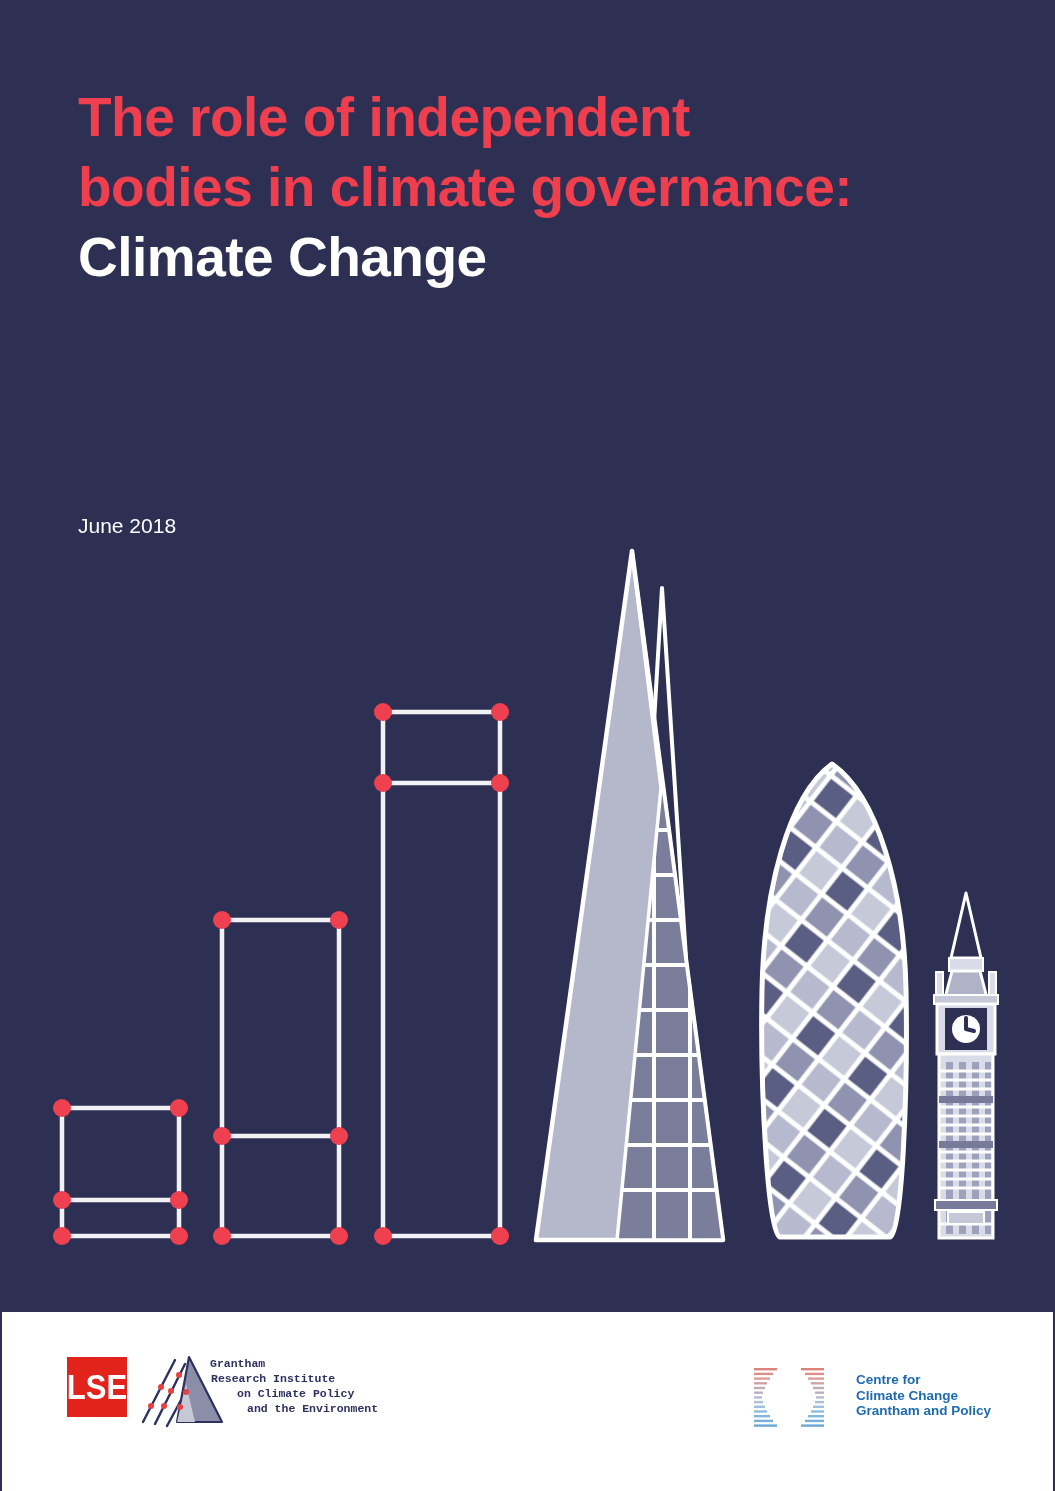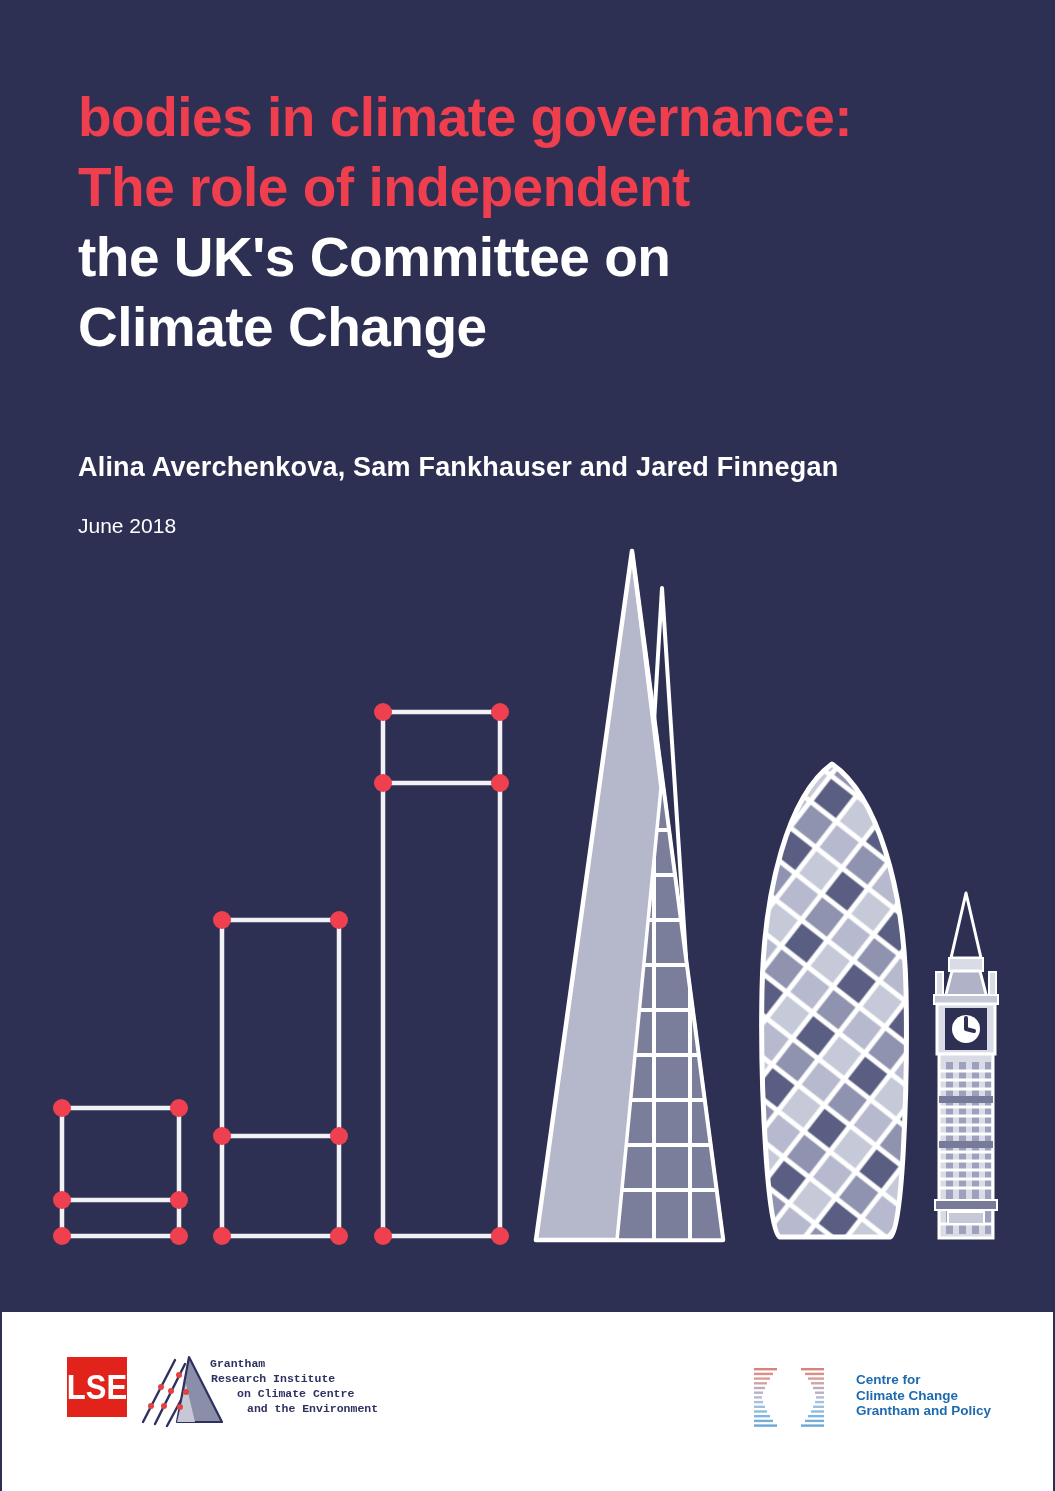--- a/index.html
+++ b/index.html
@@ -67,27 +67,25 @@
   .cccep-text span{display:block;}
 </style>
 </head>
 <body>
 
 <div class="page">
 
   <div class="cover">
 
     <h1 class="title">
+      <span class="red">The role of independent</span>
       <span class="red">bodies in climate governance:</span>
-      <span class="red">The role of independent</span>
-      <span class="white">the UK's Committee on</span>
       <span class="white">Climate Change</span>
     </h1>
 
-    <div class="authors">Alina Averchenkova, Sam Fankhauser and Jared Finnegan</div>
     <div class="date">June 2018</div>
 
     <svg class="skyline" width="1055" height="1312" viewBox="0 0 1055 1312">
 
       <g stroke="#f2f1f6" stroke-width="4.5" fill="none">
 
         <rect x="62" y="1108" width="117" height="128"></rect>
         <line x1="62" y1="1200" x2="179" y2="1200"></line>
 
         <rect x="222" y="920" width="117" height="316"></rect>
@@ -224,21 +222,21 @@
           <circle cx="31" cy="39" r="3"></circle>
           <circle cx="24" cy="54" r="3"></circle>
         <circle cx="46" cy="40" r="3"></circle>
           <circle cx="40" cy="55" r="3"></circle>
       </g>
     </svg>
 
     <div class="grantham-text">
       <span>Grantham</span>
       <span class="i1">Research Institute</span>
-      <span class="i2">on Climate Centre</span>
+      <span class="i2">on Climate Policy</span>
       <span class="i3">and the Environment</span>
     </div>
 
     <svg class="cccep-logo" width="72" height="62" viewBox="0 0 72 62">
       <g>
         <rect x="0" y="0" width="23" height="2.4" fill="#d9837d"></rect>
         <rect x="0" y="4.7" width="19" height="2.4" fill="#da8f89"></rect>
         <rect x="0" y="9.4" width="16" height="2.4" fill="#dc9d96"></rect>
         <rect x="0" y="14.1" width="13" height="2.4" fill="#cfa3a6"></rect>
         <rect x="0" y="18.8" width="11" height="2.4" fill="#c2aab6"></rect>

